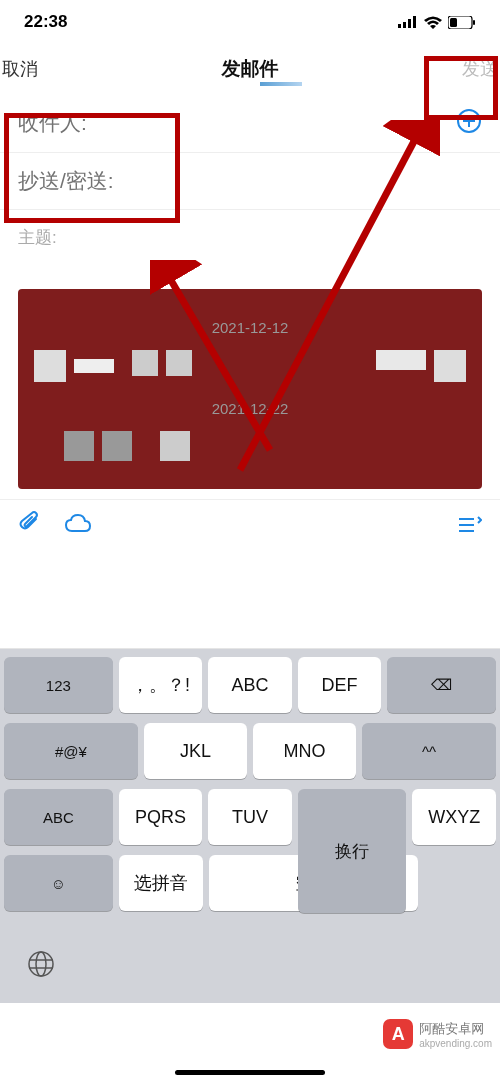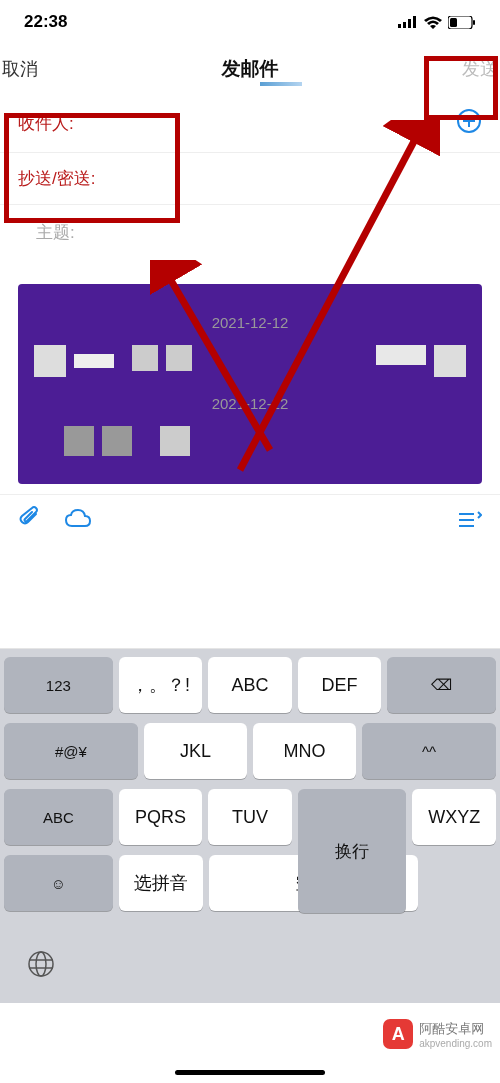--- a/index.html
+++ b/index.html
@@ -9,28 +9,28 @@
     .status-left { font-size: 17px; font-weight: 700; }
     .status-right { display: flex; align-items: center; gap: 6px; }
     
     .nav-bar { height: 50px; display: flex; align-items: center; justify-content: space-between; padding: 0 2px; position: relative; }
     .nav-cancel { font-size: 18px; color: #333; }
     .nav-title { position: absolute; left: 50%; transform: translateX(-50%); font-size: 19px; font-weight: 600; color: #111; }
     .nav-send { font-size: 18px; color: #bbb; }
     .nav-cursor { position: absolute; left: 50%; transform: translateX(10px); top: 38px; width: 42px; height: 4px; background: linear-gradient(to right, #5a9fd4, #b4d4f0); }
     
     .field-row { padding: 14px 18px; border-bottom: 1px solid #eee; display: flex; align-items: center; justify-content: space-between; }
-    .field-label { font-size: 17px; color: #b91c1c; }
+    .field-label { font-size: 21px; color: #737373; }
     .field-add { color: #1e88e5; }
     
-    .subject-row { padding: 16px 36px; display: flex; align-items: center; gap: 4px; }
+    .subject-row { padding: 16px 18px; display: flex; align-items: center; gap: 4px; }
     .subject-label { font-size: 17px; color: #aaa; }
     .subject-text { font-size: 18px; color: #111; font-weight: 500; }
     
-    .body-preview { margin: 24px 18px 10px; background: #4c1d95; border-radius: 4px; padding: 20px 10px 10px; height: 200px; }
+    .body-preview { margin: 24px 18px 10px; background: #7f1d1d; border-radius: 4px; padding: 20px 10px 10px; height: 200px; }
     .date-line { text-align: center; color: #999; font-size: 15px; margin: 10px 0 14px; }
     .censor-row { display: flex; gap: 8px; padding: 0 6px; margin-bottom: 18px; }
     .censor-block { background: #e0e0e0; }
     
     .toolbar { height: 52px; display: flex; align-items: center; justify-content: space-between; padding: 0 18px; border-top: 1px solid #eee; }
     .toolbar-left { display: flex; gap: 20px; }
     .toolbar-icon { color: #1e88e5; }
     
     .kb-area { position: absolute; bottom: 0; left: 0; right: 0; height: 498px; background: #fff; }
     .kb-header { height: 64px; border-bottom: 1px solid #e5e5e5; }

